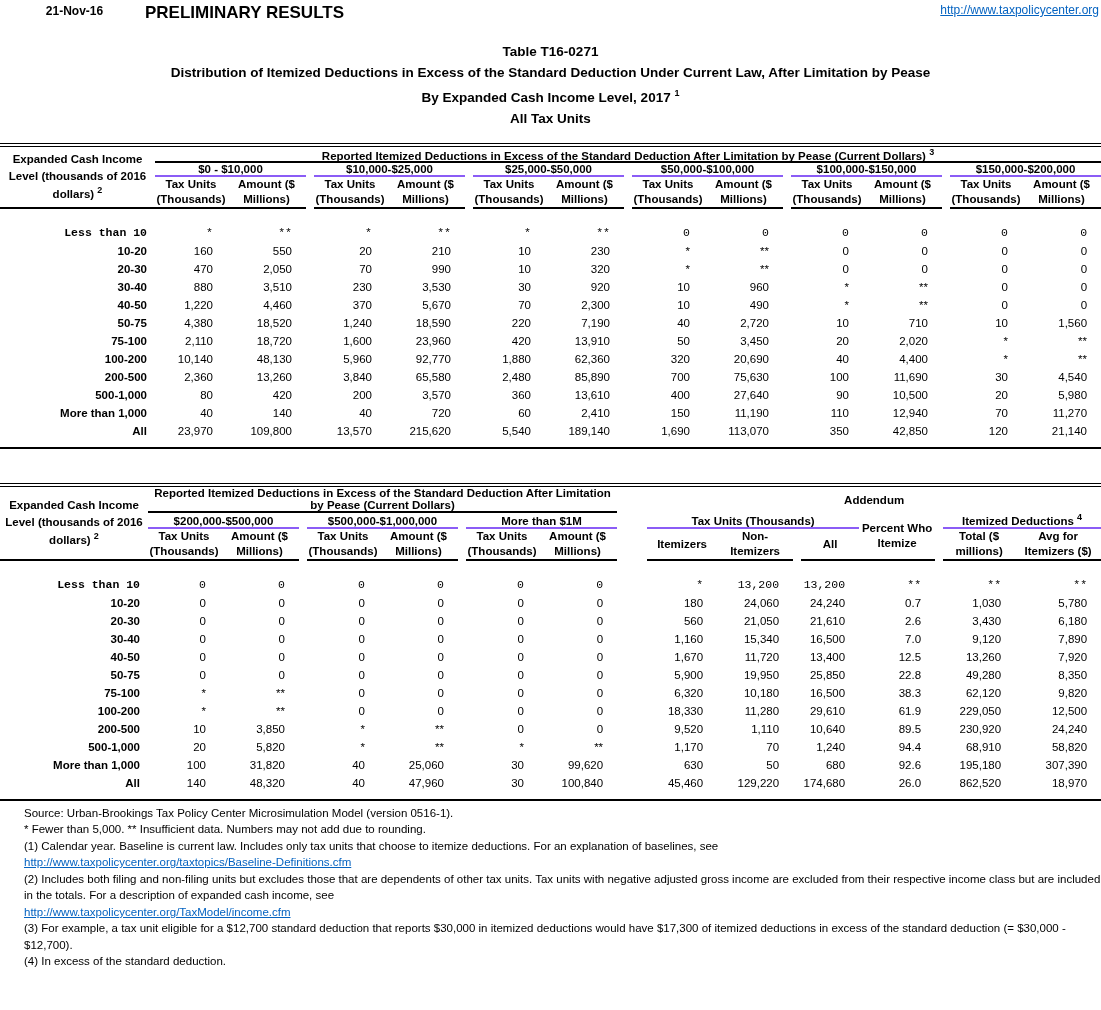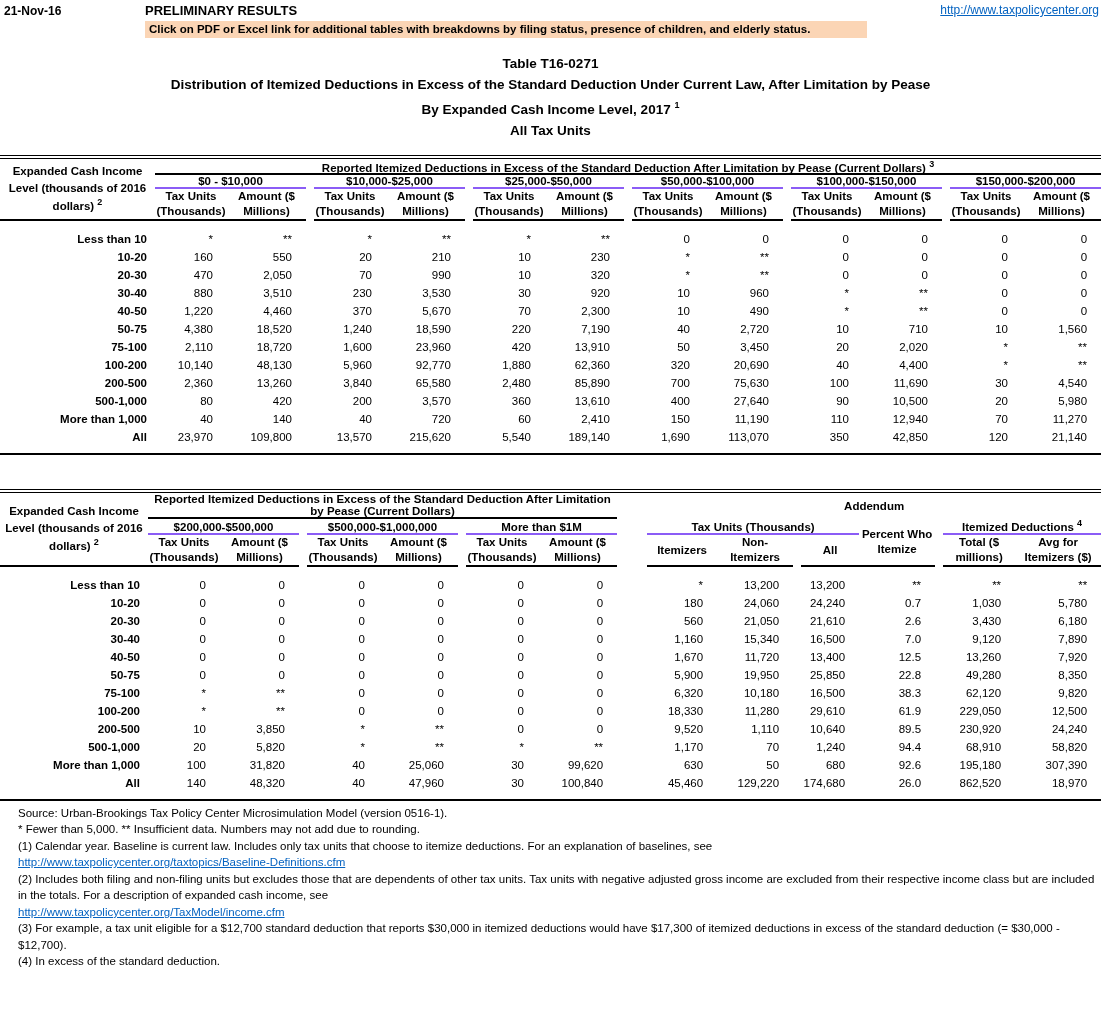--- a/index.html
+++ b/index.html
@@ -6,23 +6,23 @@
   html, body { background: #fff; }
   body {
     width: 1101px; height: 1010px; overflow: hidden;
     font-family: "Liberation Sans", sans-serif;
     color: #000;
   }
   .page { width: 1101px; position: relative; padding-top: 3px; }
 
   
   .topbar { display: flex; align-items: flex-start; }
-  .date { width: 145px; font-size: 12px; font-weight: bold; padding-left: 4px; padding-top: 1px; }
+  .date { width: 145px; font-size: 12px; font-weight: bold; padding-left: 4px; padding-top: 1px; text-align: center; }
   .topcenter { width: 722px; }
-  .prelim { font-size: 13px; font-weight: bold; margin-bottom: 3px; }
+  .prelim { font-size: 17px; font-weight: bold; margin-bottom: 3px; }
   .notice { font-size: 11.5px; font-weight: bold; background: #FBD5B5; padding: 2px 4px 3px 4px; width: 100%; }
   .topright { flex: 1; text-align: right; padding-right: 2px; font-size: 12px; }
   a.link { color: #0563C1; text-decoration: underline; cursor: pointer; }
 
   
   .titles { text-align: center; margin-top: 15px; }
   .titles div { font-weight: bold; font-size: 13.5px; line-height: 21px; }
   sup { font-size: 9px; font-weight: bold; }
 
   
@@ -51,38 +51,37 @@
     border-bottom: 2px solid #000; line-height: 1.3; padding: 2px 0 3px 0;
   }
   .percenthead {
     font-weight: bold; text-align: center; vertical-align: middle;
     border-bottom: 2px solid #000; line-height: 1.3;
   }
   .sp, .gap { border: none; }
   tbody tr { height: 18px; }
   tbody td.val { text-align: right; padding-right: 14px; line-height: 18px; white-space: nowrap; }
   tbody th.rowlabel { text-align: right; padding-right: 8px; font-weight: bold; line-height: 18px; white-space: nowrap; }
-  tbody tr:first-child td, tbody tr:first-child th { padding-top: 9px; }
+  tbody tr:first-child td, tbody tr:first-child th { padding-top: 15px; font-family: Liberation Mono, monospace; }
   tbody tr:last-child td, tbody tr:last-child th { padding-bottom: 7px; }
 
   
-  .footnotes { margin-top: 4px; padding-left: 18px; }
+  .footnotes { margin-top: 4px; padding-left: 2px; margin-left: 22px; }
   .footnotes div, .footnotes a { font-size: 11.5px; line-height: 16.5px; display: block; }
   .footnotes a { width: max-content; }
 </style>
 </head>
 <body>
 
 <div class="page">
 
   <div class="topbar">
     <div class="date">21-Nov-16</div>
     <div class="topcenter">
       <div class="prelim">PRELIMINARY RESULTS</div>
-      <div class="notice">Click on PDF or Excel link for additional tables with breakdowns by filing status, presence of children, and elderly status.</div>
     </div>
     <div class="topright">
       <a class="link">http://www.taxpolicycenter.org</a>
     </div>
   </div>
 
   <div class="titles">
     <div>Table T16-0271</div>
     <div>Distribution of Itemized Deductions in Excess of the Standard Deduction Under Current Law, After Limitation by Pease</div>
     <div><span>By Expanded Cash Income Level, 2017</span> <sup>1</sup></div>

